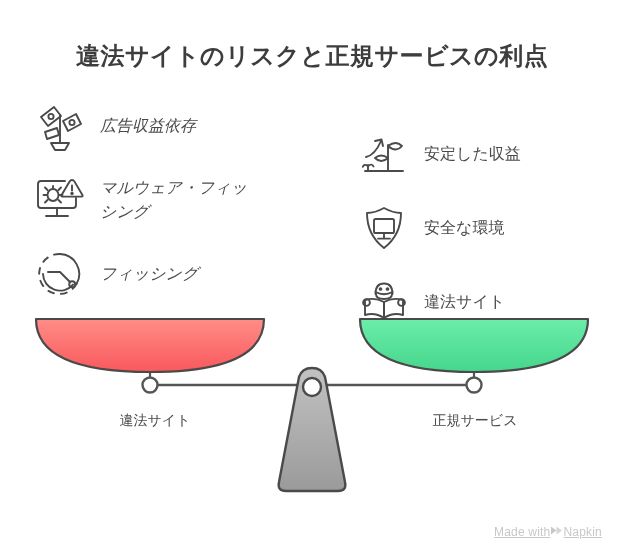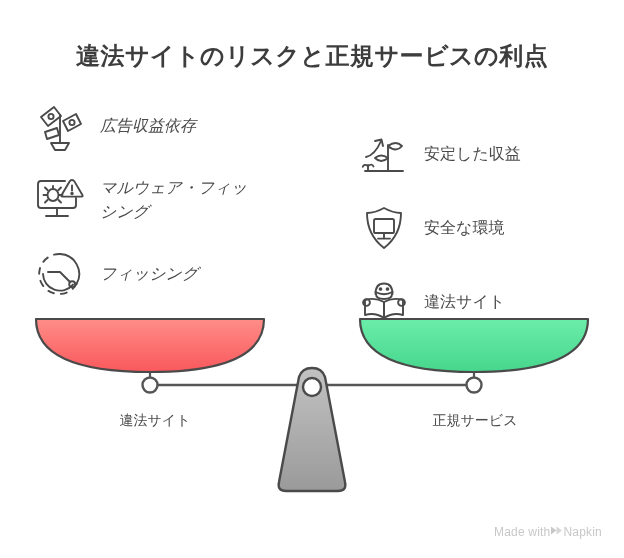--- a/index.html
+++ b/index.html
@@ -99,20 +99,21 @@
   
   .watermark {
     position: absolute;
     right: 22px;
     bottom: 18px;
     display: flex;
     align-items: center;
     font-size: 12px;
     color: #c8c8c8;
     letter-spacing: 0.2px;
+    text-decoration: underline;
   }
   .watermark .wm-logo { display: block; }
 </style>
 </head>
 <body>
 
 <div id="canvas">
 
   <div class="title">違法サイトのリスクと正規サービスの利点</div>
 

